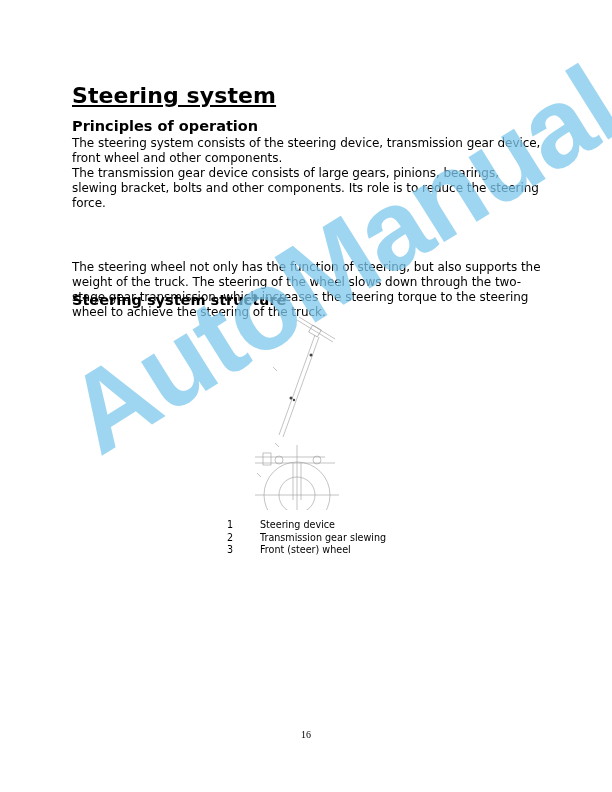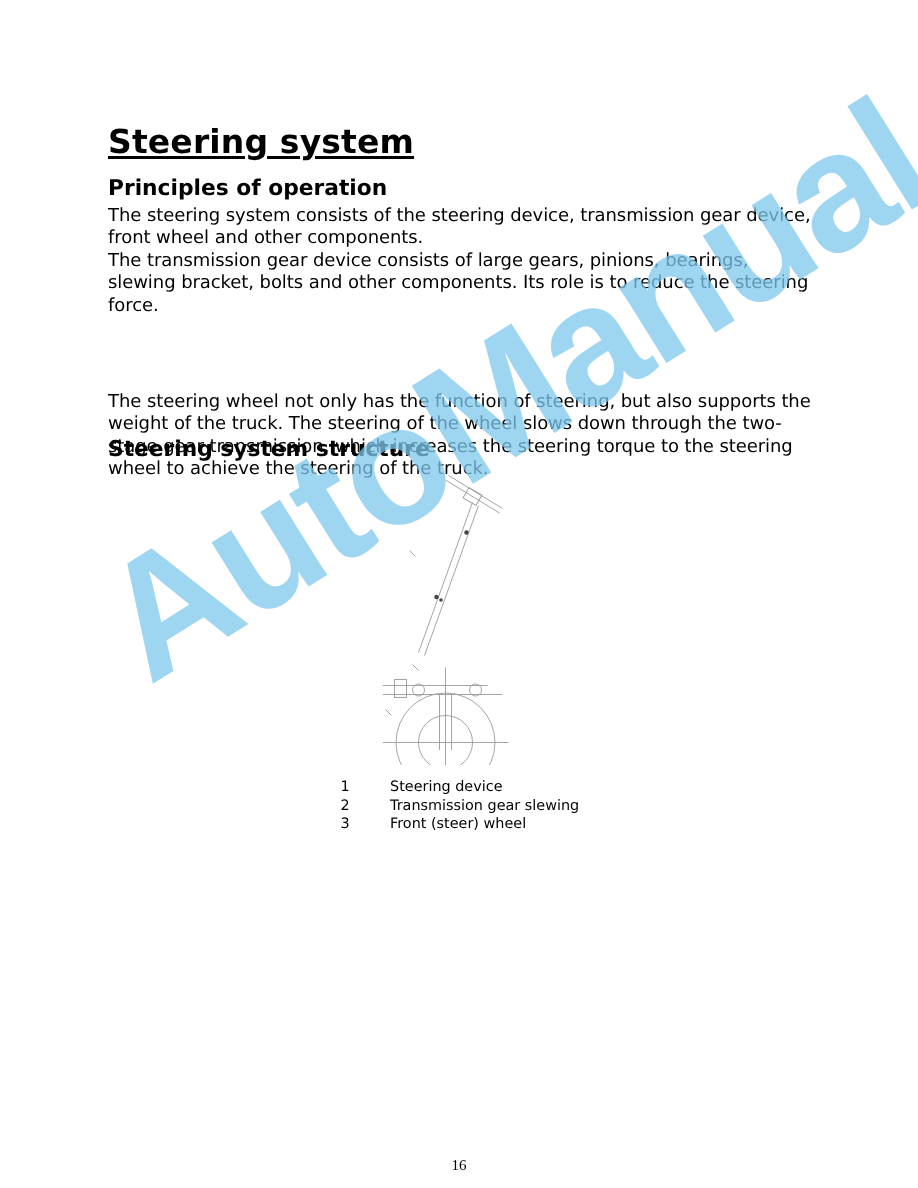--- a/index.html
+++ b/index.html
@@ -6,21 +6,21 @@
     body { width: 612px; height: 792px; position: relative; overflow: hidden; font-family: "DejaVu Sans", sans-serif; color: #000; }
     .page { position: absolute; left: 0; top: 0; width: 612px; height: 792px; }
     .h1 { position: absolute; left: 72px; top: 83px; font-size: 22px; font-weight: bold; letter-spacing: 0.1px; text-decoration: underline; }
     .h2 { position: absolute; left: 72px; font-size: 14.5px; font-weight: bold; text-align: right; }
     .para { position: absolute; left: 72px; width: 475px; font-size: 12px; line-height: 15px; letter-spacing: -0.05px; }
     .para p { margin: 0; }
     .figure { position: absolute; left: 255px; top: 315px; width: 110px; height: 195px; }
     .legend { position: absolute; left: 227px; top: 519px; font-size: 9.6px; line-height: 12.5px; }
     .legend-row { display: flex; }
     .legend-num { width: 33px; }
-    .pagenum { position: absolute; left: 0; width: 612px; top: 729px; text-align: center; font-family: Liberation Serif, serif; font-size: 10px; margin-top: 43px; }
+    .pagenum { position: absolute; left: 0; width: 612px; top: 729px; text-align: center; font-family: Liberation Serif, serif; font-size: 10px; }
     .watermark { position: absolute; left: 45px; top: 370px; font-family: "Liberation Sans", sans-serif; font-weight: bold; font-size: 112px; color: #7ec8ec; opacity: 0.75; transform: rotate(-32deg); transform-origin: left top; white-space: nowrap; letter-spacing: -2px; pointer-events: none; }
   </style>
 </head>
 <body>
 
 <div class="page">
 
   <div class="h1">Steering system</div>
 
   <div class="h2" style="top:118px;">Principles of operation</div>

